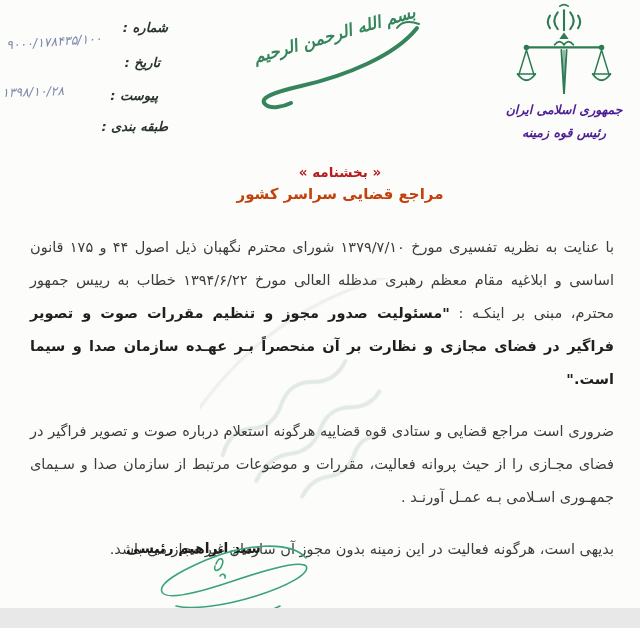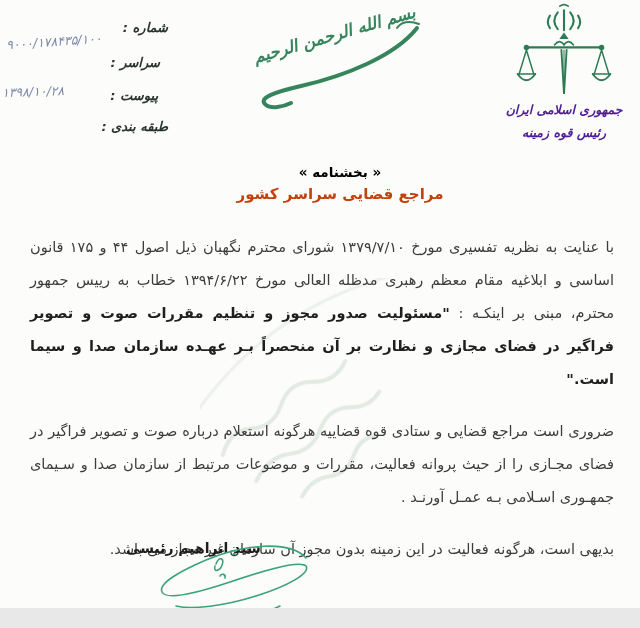--- a/index.html
+++ b/index.html
@@ -38,21 +38,21 @@
   .emblem-wrap .republic,
   .emblem-wrap .office{
     direction:rtl;font-weight:bold;font-style:italic;
     color:#4c1d95;font-size:12.5px;line-height:1.15;
     letter-spacing:.5px;white-space:nowrap;
   }
   .emblem-wrap .republic{margin-top:1px;}
   .emblem-wrap .office{margin-top:9px;}
   
   .title-block{position:absolute;left:160px;top:164px;width:360px;text-align:center;direction:rtl;}
-  .title-heading{font-size:13.5px;font-weight:bold;color:#000000;letter-spacing:1px;}
+  .title-heading{font-size:13.5px;font-weight:bold;color:#b91c1c;letter-spacing:1px;}
   .title-addressee{font-size:15px;font-weight:bold;color:#c2410c;margin-top:5px;letter-spacing:.5px;}
   
   .body-text{
     position:absolute;top:231px;left:30px;right:26px;
     direction:rtl;text-align:justify;
     font-size:14.5px;line-height:33px;color:#3c3c3c;
   }
   .body-text p{margin:0 0 19px 0;}
   .body-text p:last-child{margin:0;}
   .body-text .bold-clause{font-weight:bold;color:#1f1f1f;}
@@ -66,21 +66,21 @@
   
   .watermark{position:absolute;left:200px;top:278px;pointer-events:none;}
 </style>
 </head>
 <body>
 
 <div class="page">
 
   <div class="meta">
     <div class="meta-row r1">شماره :</div>
-    <div class="meta-row r2">سراسر :</div>
+    <div class="meta-row r2">تاریخ :</div>
     <div class="meta-row r3">پیوست :</div>
     <div class="meta-row r4">طبقه بندی :</div>
     <div class="hand number">۹۰۰۰/۱۷۸۴۳۵/۱۰۰</div>
     <div class="hand date">۱۳۹۸/۱۰/۲۸</div>
   </div>
 
   <div class="bismillah">
     <svg width="206" height="114" viewBox="0 0 206 114">
       <g fill="none" stroke="#35845c" stroke-linecap="round">
         <path d="M184 28 C 162 56, 112 76, 68 86 C 42 92, 24 98, 33 105 C 38 109, 50 107, 58 103" stroke-width="4"></path>

